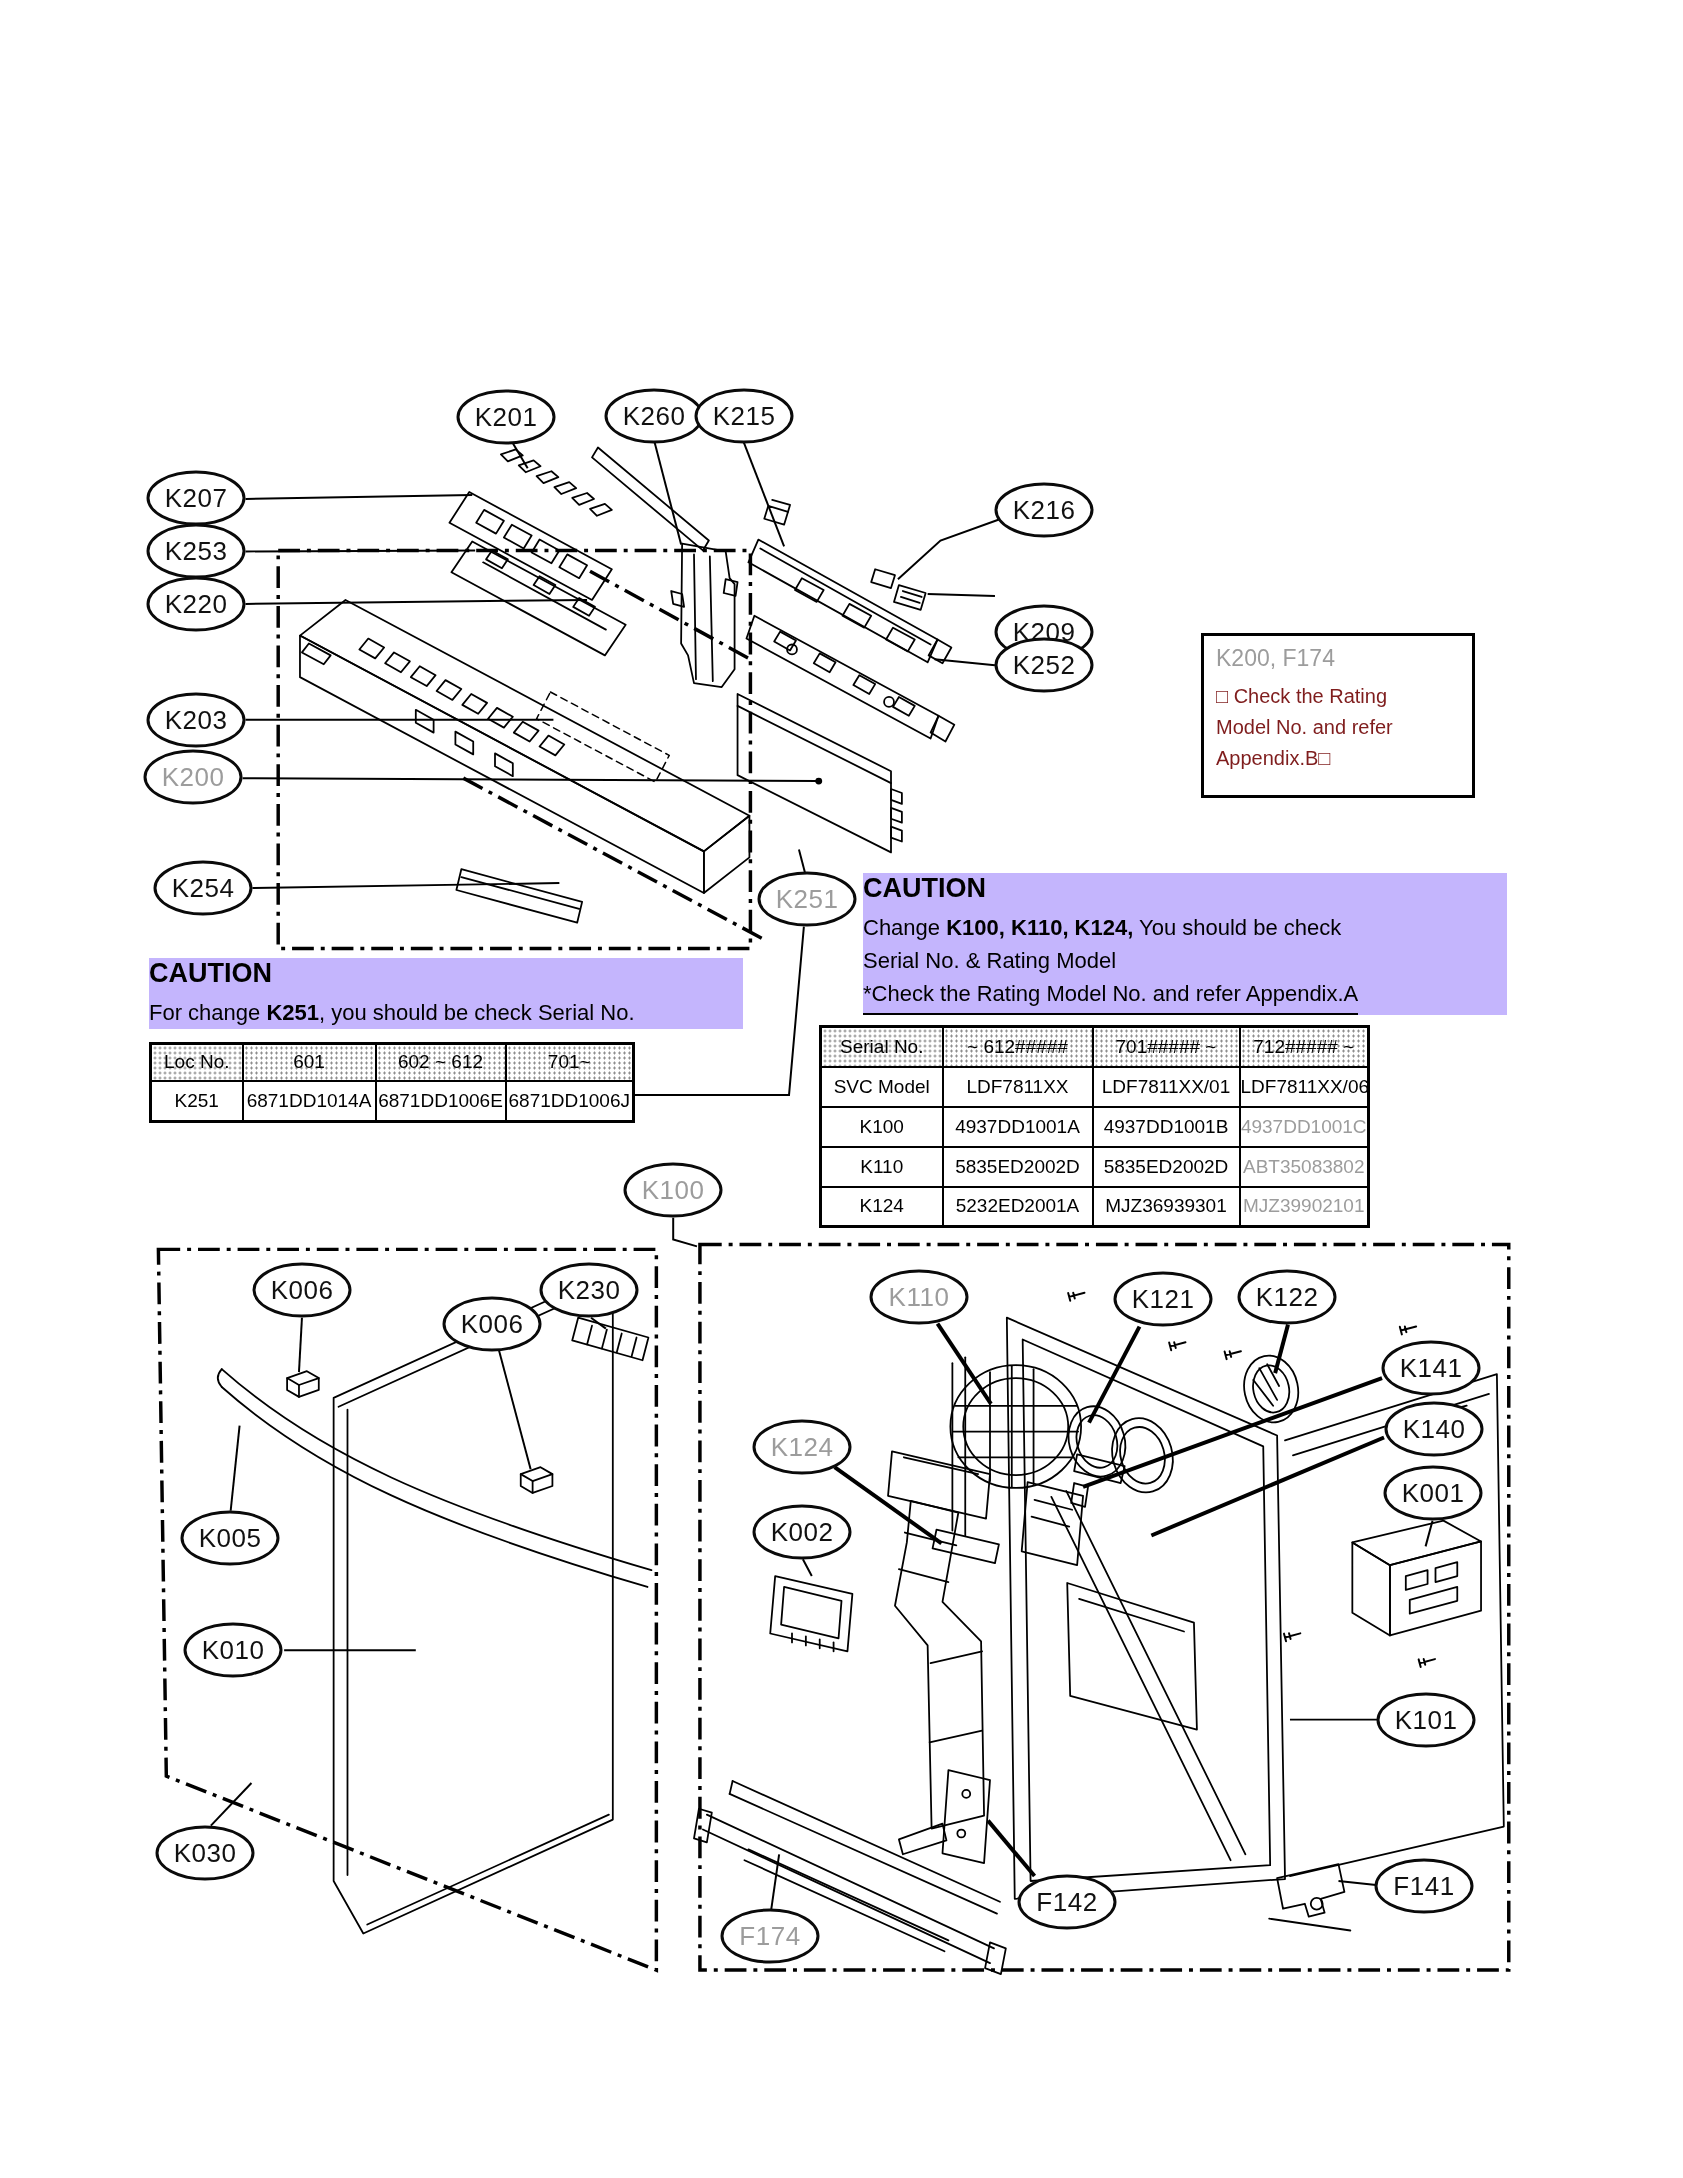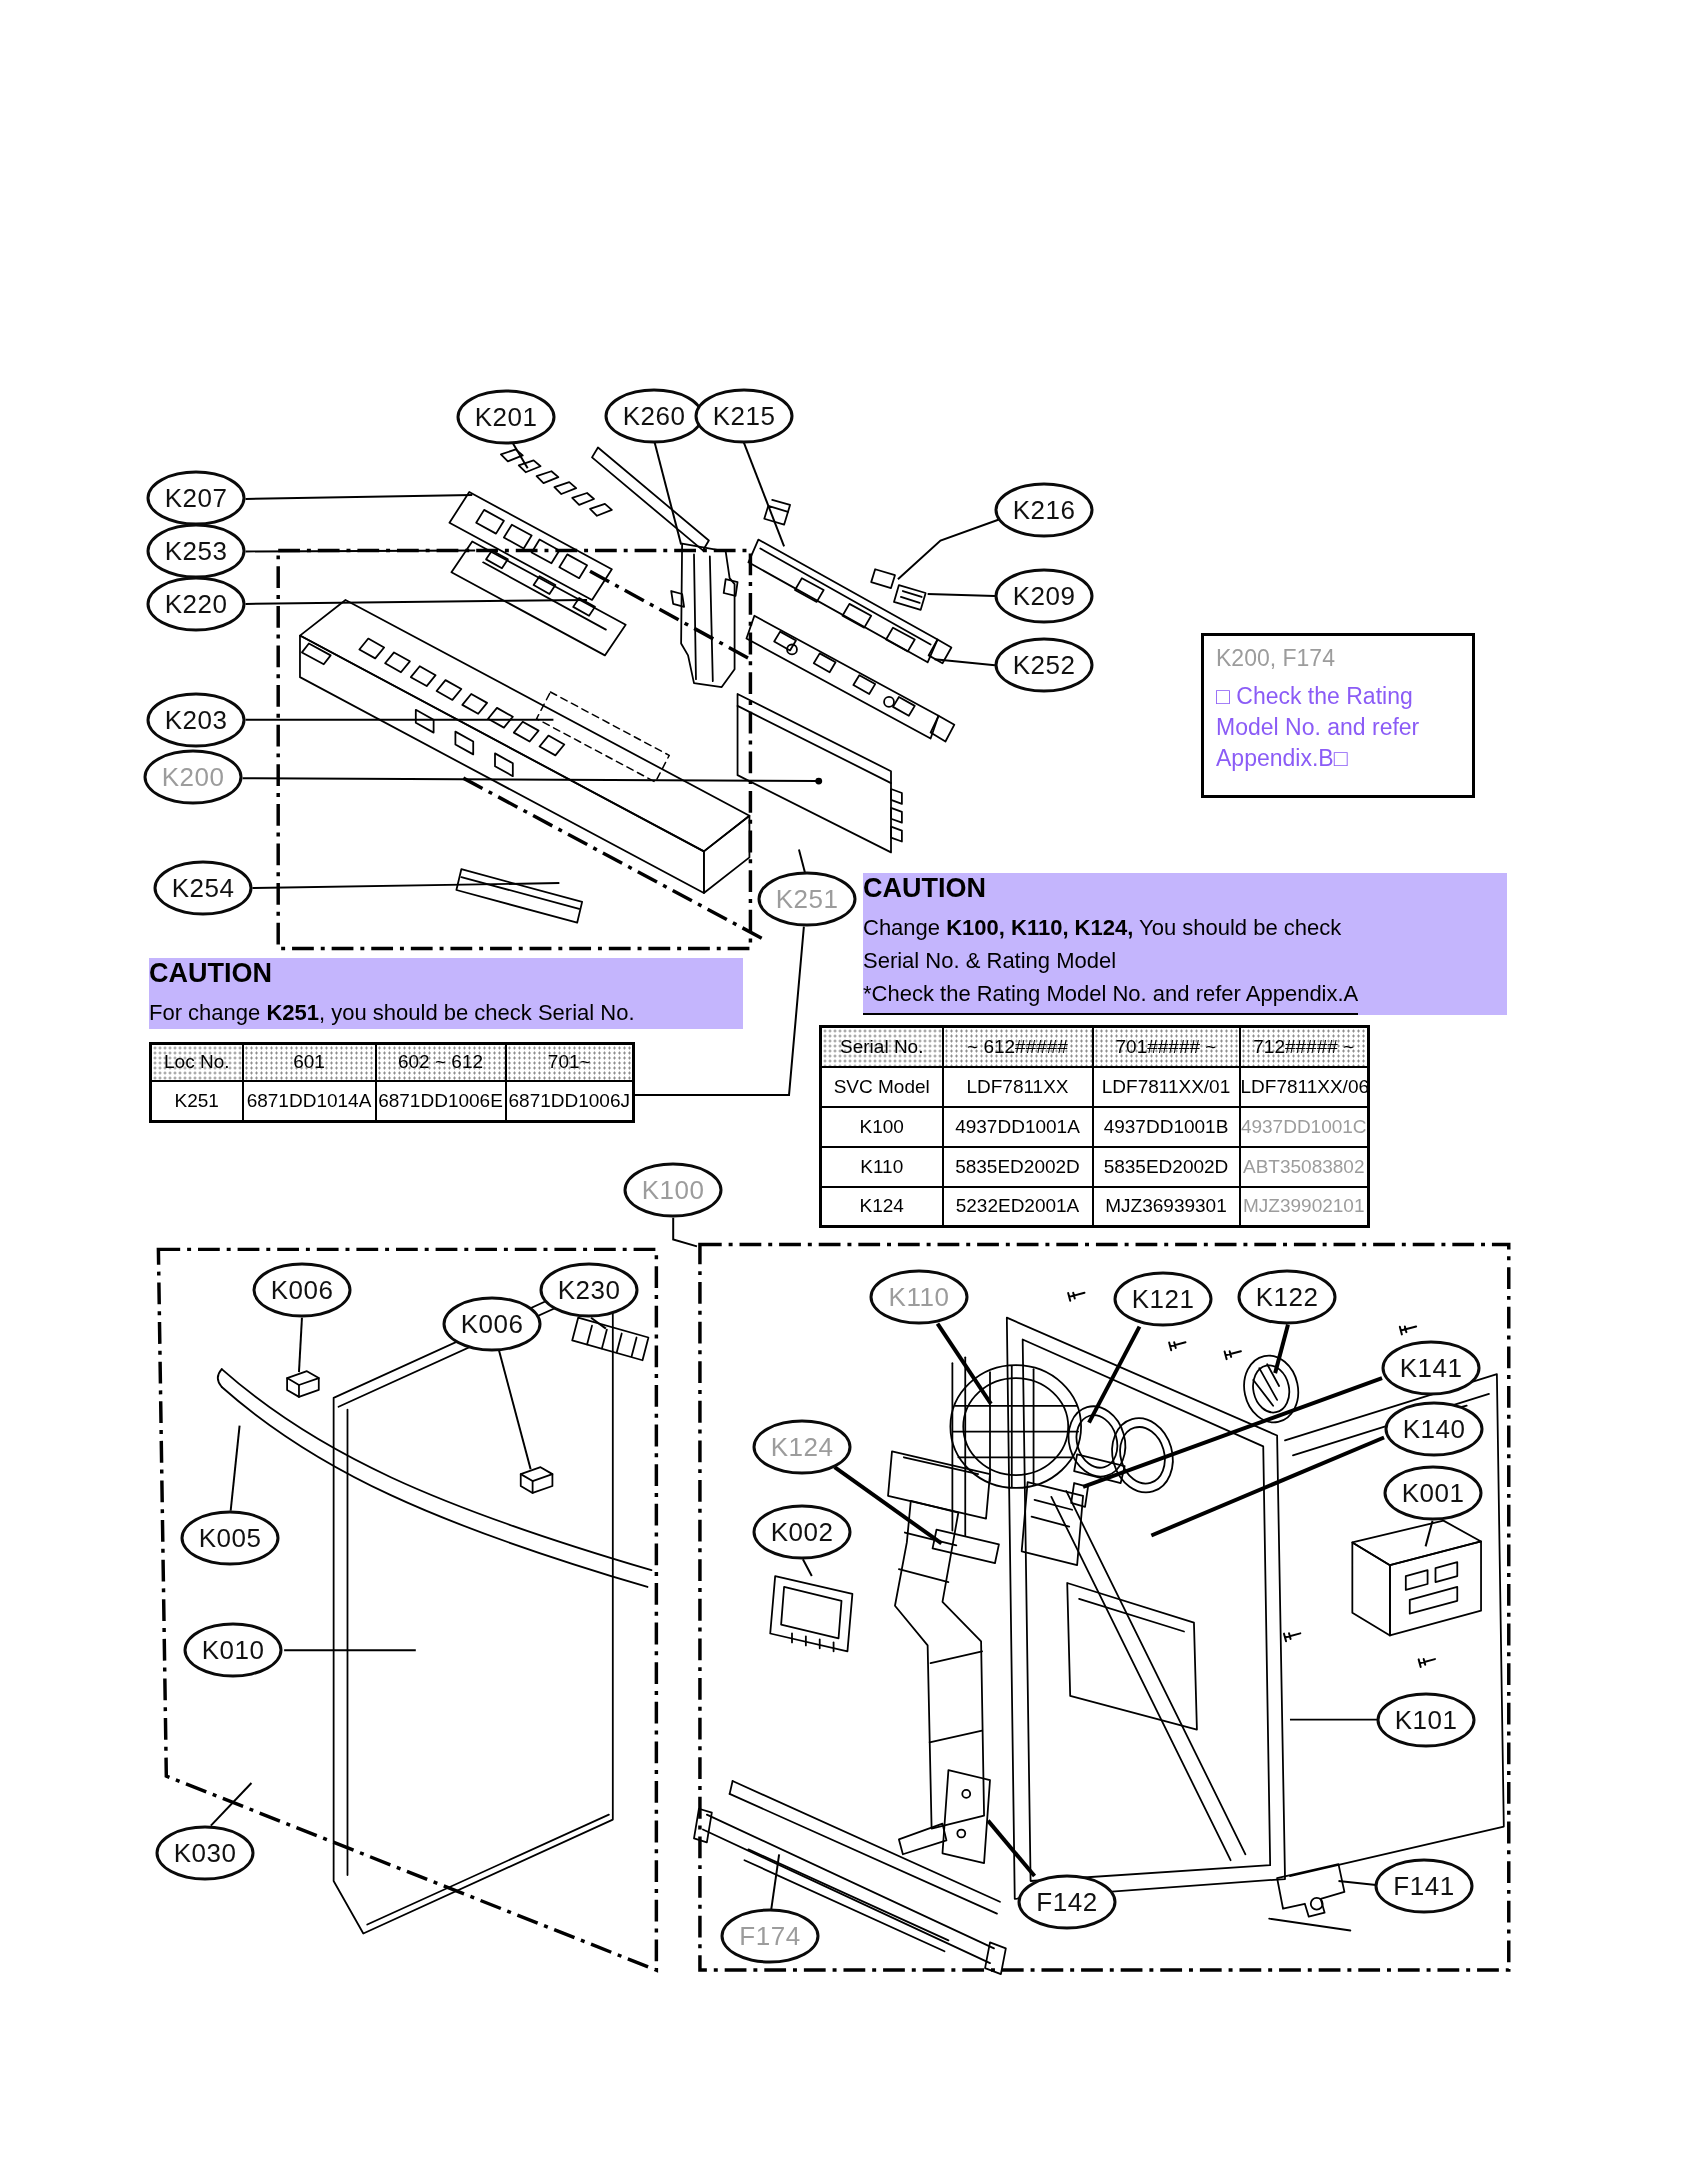--- a/index.html
+++ b/index.html
@@ -9,21 +9,21 @@
   svg.art{position:absolute;left:0;top:0;z-index:1}
   
   .co{position:absolute;width:99px;height:55px;border:3.5px solid #0a0a0a;border-radius:50%;
       background:#fff;display:flex;align-items:center;justify-content:center;
       font-size:26px;letter-spacing:0.5px;transform:translate(-50%,-50%);z-index:3;color:#111}
   .co.muted{color:#9c9c9c}
   
   .notebox{position:absolute;left:1201px;top:633px;width:274px;height:165px;border:3px solid #000;
            background:#fff;padding:6px 10px 6px 12px;z-index:2}
   .nb-title{color:#9c9c9c;font-size:23px;margin:3px 0 9px}
-  .nb-line{font-size:23px;line-height:31px;color:#8b5cf6}
+  .nb-line{font-size:20px;line-height:31px;color:#7f1d1d}
   
   .caution{position:absolute;z-index:2;background:#c4b5fd}
   .caution .head{font-weight:bold;font-size:27px;margin-bottom:7px}
   .caution .line{font-size:22px;line-height:33px;white-space:nowrap}
   .caution .b{font-weight:bold}
   .underline{display:inline-block;border-bottom:2.5px solid #000;padding-bottom:3px}
   
   table.parts{position:absolute;border-collapse:collapse;table-layout:fixed;background:#fff;
               z-index:2;border:3px solid #000}
   table.parts th,table.parts td{border:2.5px solid #000;text-align:center;vertical-align:middle;
@@ -302,21 +302,21 @@
   </g>
 </svg>
 
   <div class="co" style="left:506px;top:417px">K201</div>
   <div class="co" style="left:654px;top:416px">K260</div>
   <div class="co" style="left:744px;top:416px">K215</div>
   <div class="co" style="left:196px;top:498px">K207</div>
   <div class="co" style="left:196px;top:551px">K253</div>
   <div class="co" style="left:196px;top:604px">K220</div>
   <div class="co" style="left:1044px;top:510px">K216</div>
-  <div class="co" style="left:1044px;top:596px">K209</div>
+  <div class="co" style="left:1044px;top:632px">K209</div>
   <div class="co" style="left:1044px;top:665px">K252</div>
   <div class="co" style="left:196px;top:720px">K203</div>
   <div class="co muted" style="left:193px;top:777px">K200</div>
   <div class="co" style="left:203px;top:888px">K254</div>
   <div class="co muted" style="left:807px;top:899px">K251</div>
   <div class="co muted" style="left:673px;top:1190px">K100</div>
   <div class="co" style="left:302px;top:1290px">K006</div>
   <div class="co" style="left:492px;top:1324px">K006</div>
   <div class="co" style="left:589px;top:1290px">K230</div>
   <div class="co" style="left:230px;top:1538px">K005</div>

